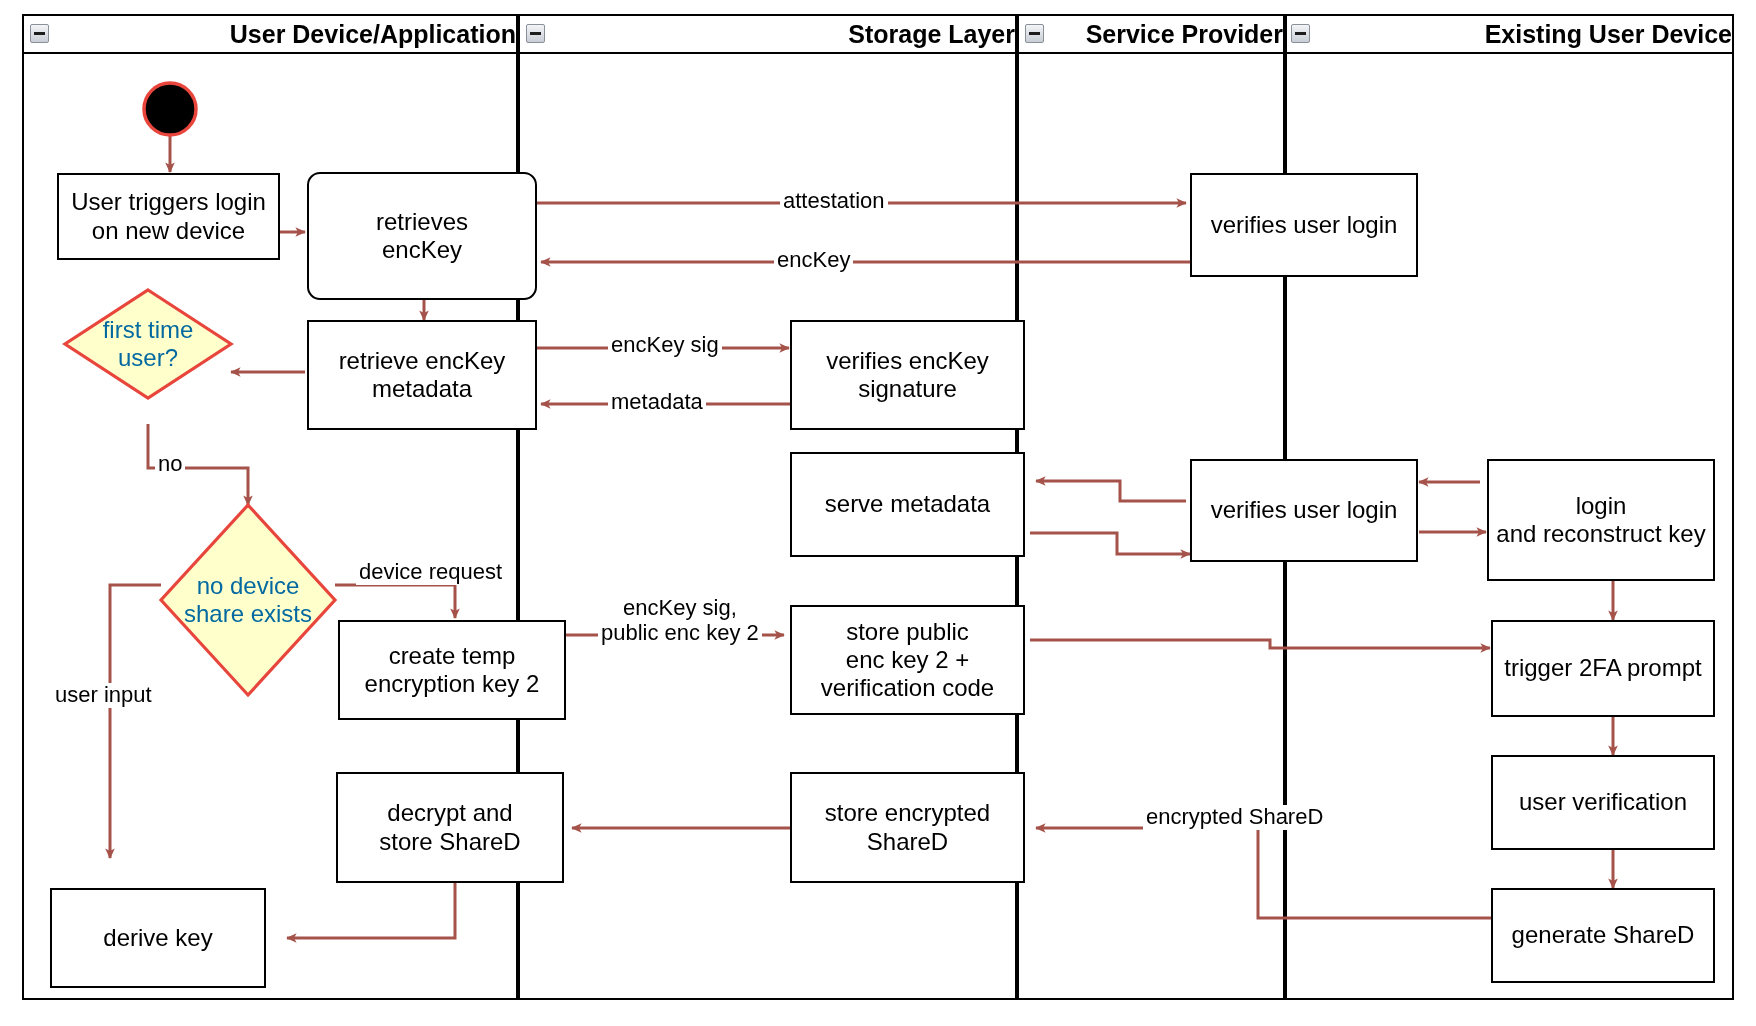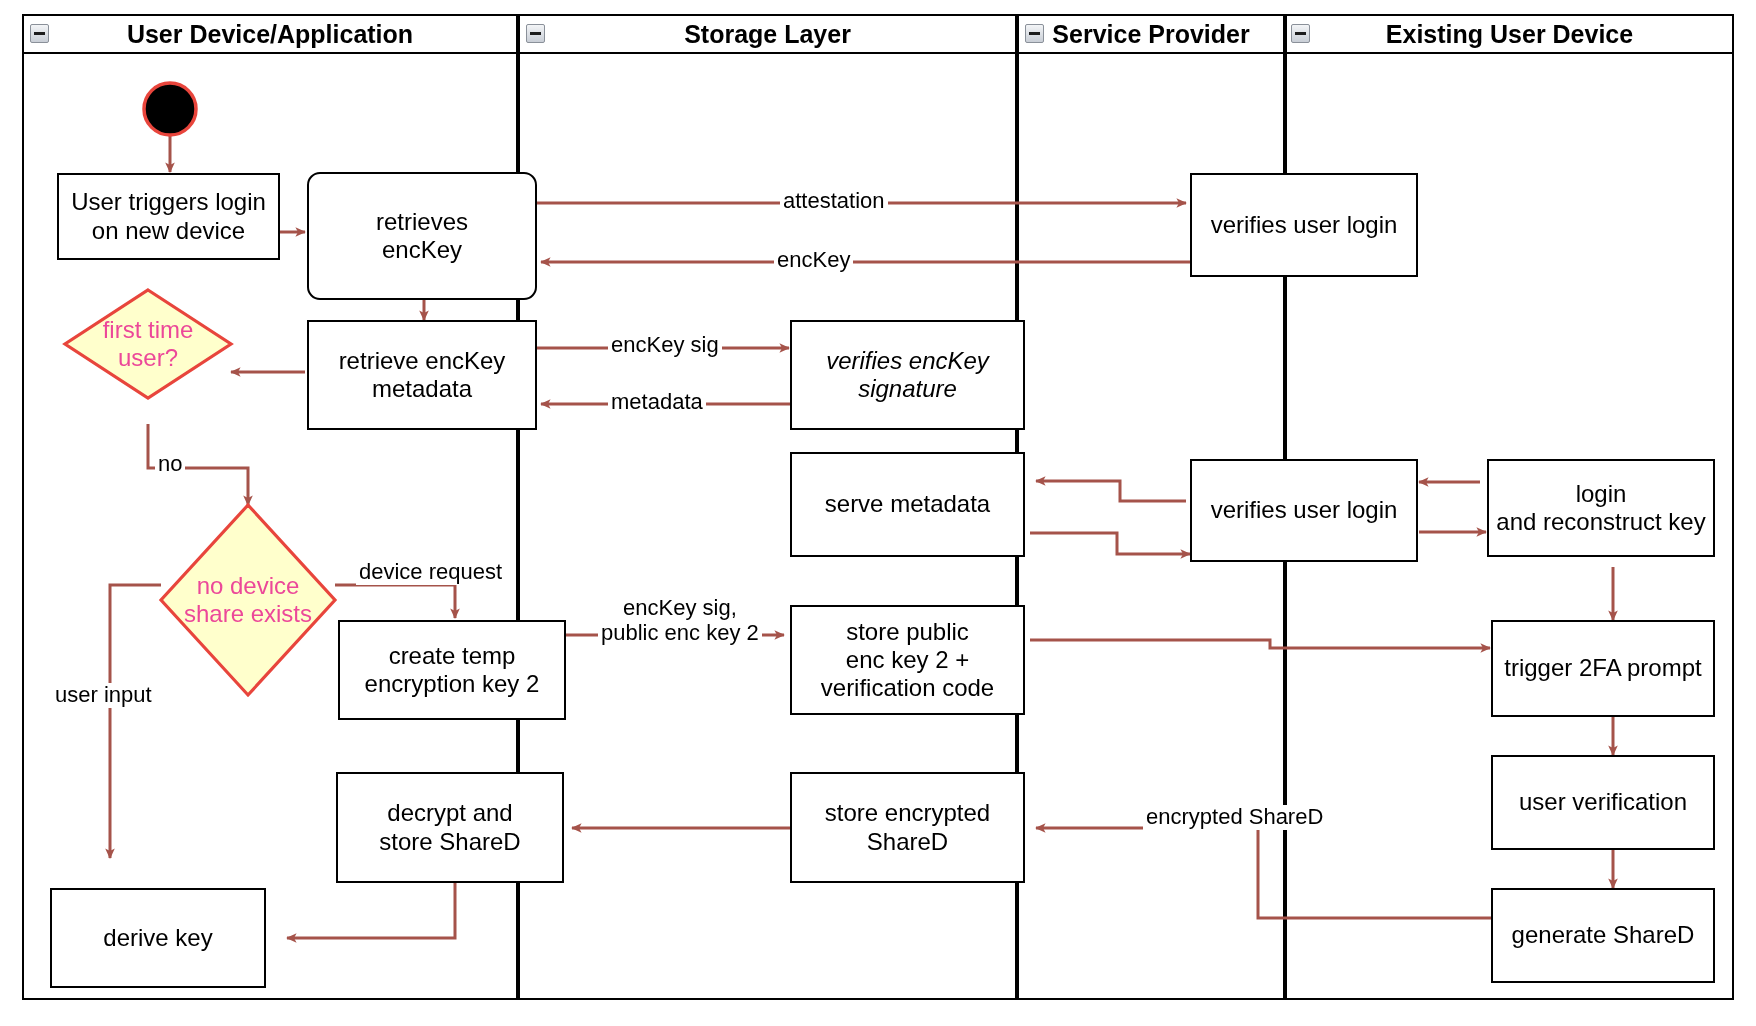--- a/index.html
+++ b/index.html
@@ -39,21 +39,21 @@
     background: #ffffff;
     border: 2.4px solid #000000;
   }
   .lane-header {
     position: absolute;
     box-sizing: border-box;
     background: #ffffff;
     border: 2.4px solid #000000;
     display: flex;
     align-items: center;
-    justify-content: center;
+    justify-content: flex-end;
     font-weight: bold;
     font-size: 25px;
     color: #000000;
   }
   .lane-body {
     position: absolute;
     box-sizing: border-box;
     background: #ffffff;
     border: 2.4px solid #000000;
     border-top: none;
@@ -82,21 +82,21 @@
     color: #000000;
     background: #ffffff;
     padding: 0 3px;
     white-space: pre-line;
     text-align: center;
     line-height: 1.12;
   }
   .diamond-label {
     position: absolute;
     font-size: 24px;
-    color: #ec4899;
+    color: #0369a1;
     text-align: center;
     line-height: 1.18;
     white-space: pre-line;
     display: flex;
     align-items: center;
     justify-content: center;
   }
 </style>
 </head>
 <body>
@@ -211,37 +211,37 @@
 metadata</div>
 
   <div class="node activity" style="left:338px; top:620px; width:228px; height:100px;">create temp
 encryption key 2</div>
 
   <div class="node activity" style="left:336px; top:772px; width:228px; height:111px;">decrypt and
 store ShareD</div>
 
   <div class="node activity" style="left:50px; top:888px; width:216px; height:100px;">derive key</div>
 
-  <div class="node activity" style="left:790px; top:320px; width:235px; height:110px;font-style:italic;">verifies encKey
+  <div class="node activity" style="left:790px; top:320px; width:235px; height:110px;">verifies encKey
 signature</div>
 
   <div class="node activity" style="left:790px; top:452px; width:235px; height:105px;">serve metadata</div>
 
   <div class="node activity" style="left:790px; top:605px; width:235px; height:110px;">store public
 enc key 2 +
 verification code</div>
 
   <div class="node activity" style="left:790px; top:772px; width:235px; height:111px;">store encrypted
 ShareD</div>
 
   <div class="node activity" style="left:1190px; top:173px; width:228px; height:104px;">verifies user login</div>
 
   <div class="node activity" style="left:1190px; top:459px; width:228px; height:103px;">verifies user login</div>
 
-  <div class="node activity" style="left:1487px; top:459px; width:228px; height:98px;">login
+  <div class="node activity" style="left:1487px; top:459px; width:228px; height:122px;">login
 and reconstruct key</div>
 
   <div class="node activity" style="left:1491px; top:620px; width:224px; height:97px;">trigger 2FA prompt</div>
 
   <div class="node activity" style="left:1491px; top:755px; width:224px; height:95px;">user verification</div>
 
   <div class="node activity" style="left:1491px; top:888px; width:224px; height:95px;">generate ShareD</div>
 
   <div class="edge-label" style="left:780px; top:189px;">attestation</div>
 

